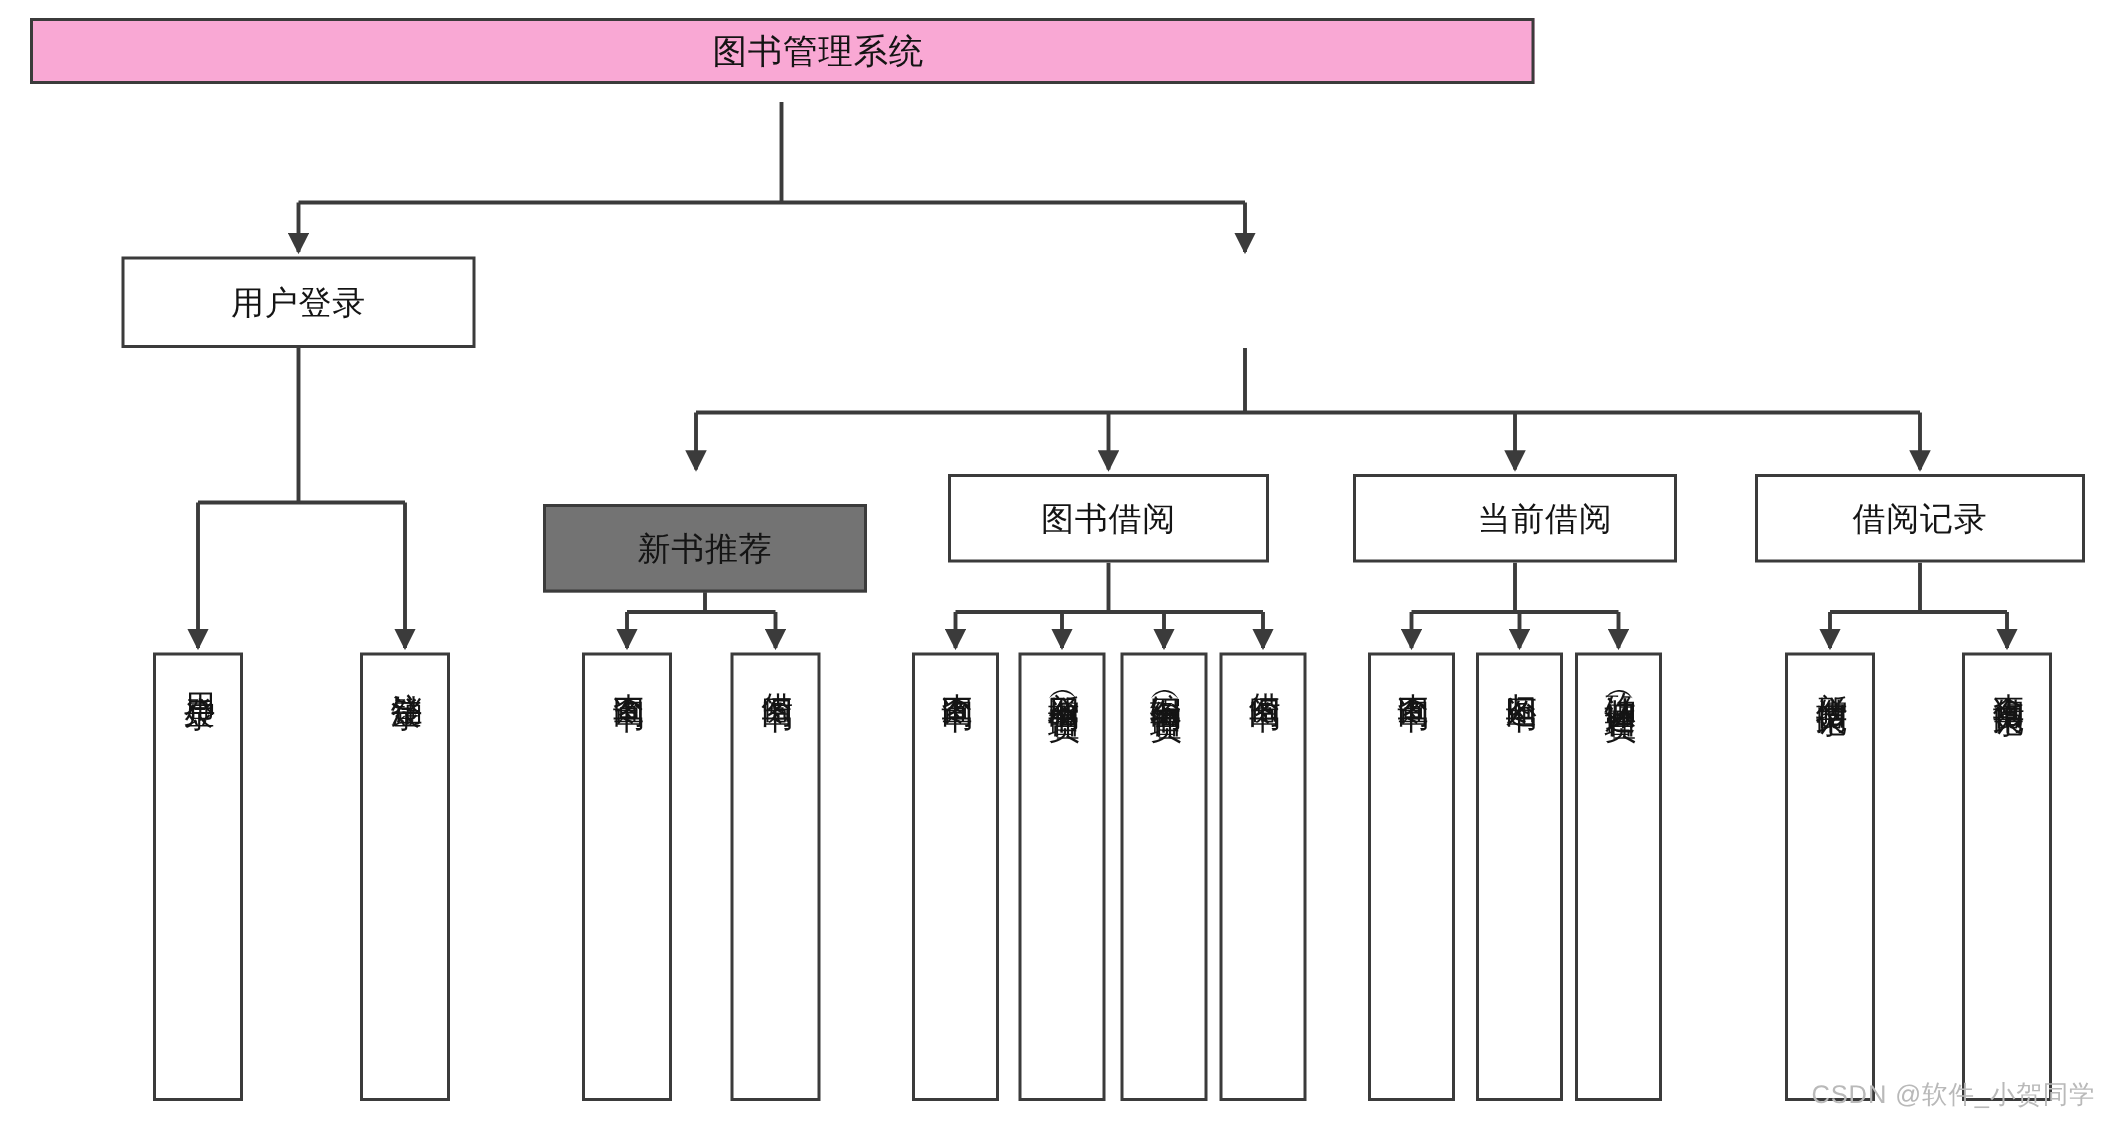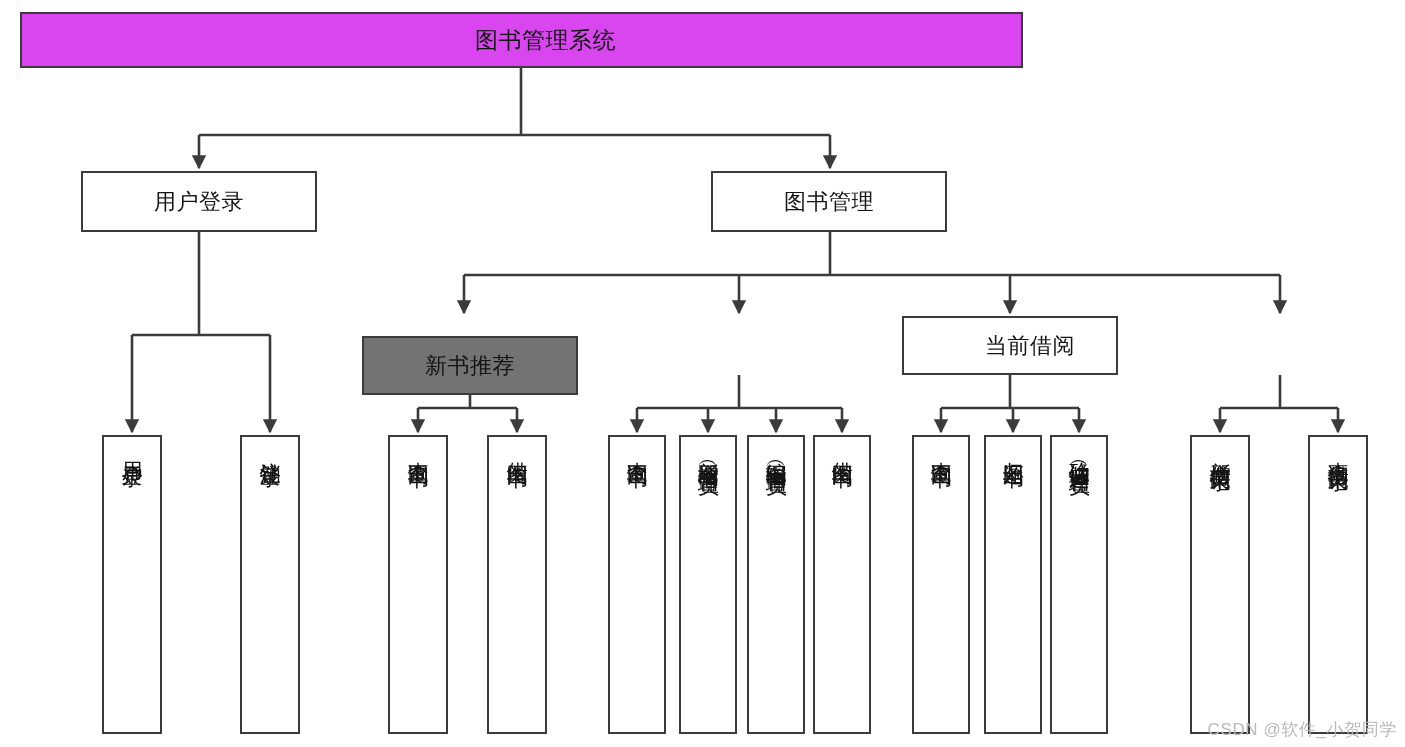--- a/index.html
+++ b/index.html
@@ -119,36 +119,39 @@
       <path d="M 1013 408 L 1013 432" marker-end="url(#arw)"></path>
       <path d="M 1079 408 L 1079 432" marker-end="url(#arw)"></path>
 
       <path d="M 1280 375 L 1280 408"></path>
       <path d="M 1220 408 L 1338 408"></path>
       <path d="M 1220 408 L 1220 432" marker-end="url(#arw)"></path>
       <path d="M 1338 408 L 1338 432" marker-end="url(#arw)"></path>
     </g>
   </svg>
 
-  <div class="node root" id="node-root" style="left: 20px; top: 12px; width: 1003px; height: 56px; border-color: rgb(59, 59, 59); background: #d946ef; padding-left: 48px;">
+  <div class="node root" id="node-root" style="left: 20px; top: 12px; width: 1003px; height: 44px; border-color: rgb(59, 59, 59); background: #f9a8d4; padding-left: 48px;">
     <span class="label" style="color: rgb(20, 20, 20);">图书管理系统</span>
   </div>
 
   <div class="node" id="node-l2-0" style="left: 81px; top: 171px; width: 236px; height: 61px; border-color: rgb(59, 59, 59); background: rgb(255, 255, 255);">
     <span class="label" style="color: rgb(20, 20, 20);">用户登录</span>
   </div>
-  <div class="node" id="node-l2-1" style="left: 711px; top: 171px; width: 236px; height: 61px; border-color: rgb(59, 59, 59); background: rgb(255, 255, 255);">
-    <span class="label" style="color: rgb(20, 20, 20);">图书管理</span>
-  </div>
 
   <div class="node" id="node-l3-0" style="left: 362px; top: 336px; width: 216px; height: 59px; border-color: rgb(59, 59, 59); background: #737373;">
     <span class="label" style="color: rgb(20, 20, 20);">新书推荐</span>
   </div>
+  <div class="node" id="node-l3-1" style="left: 632px; top: 316px; width: 214px; height: 59px; border-color: rgb(59, 59, 59); background: rgb(255, 255, 255);">
+    <span class="label" style="color: rgb(20, 20, 20);">图书借阅</span>
+  </div>
   <div class="node" id="node-l3-2" style="left: 902px; top: 316px; width: 216px; height: 59px; border-color: rgb(59, 59, 59); background: rgb(255, 255, 255); padding-left: 40px;">
     <span class="label" style="color: rgb(20, 20, 20);">当前借阅</span>
+  </div>
+  <div class="node" id="node-l3-3" style="left: 1170px; top: 316px; width: 220px; height: 59px; border-color: rgb(59, 59, 59); background: rgb(255, 255, 255);">
+    <span class="label" style="color: rgb(20, 20, 20);">借阅记录</span>
   </div>
 
   <div class="node leaf" id="node-leaf-0" style="left: 102px; top: 435px; width: 60px; height: 299px; border-color: rgb(59, 59, 59); background: rgb(255, 255, 255);">
     <span class="label" style="color: rgb(20, 20, 20);">用户登录</span>
   </div>
   <div class="node leaf" id="node-leaf-1" style="left: 240px; top: 435px; width: 60px; height: 299px; border-color: rgb(59, 59, 59); background: rgb(255, 255, 255);">
     <span class="label" style="color: rgb(20, 20, 20);">注销登录</span>
   </div>
   <div class="node leaf" id="node-leaf-2" style="left: 388px; top: 435px; width: 60px; height: 299px; border-color: rgb(59, 59, 59); background: rgb(255, 255, 255);">
     <span class="label" style="color: rgb(20, 20, 20);">查询图书</span>

